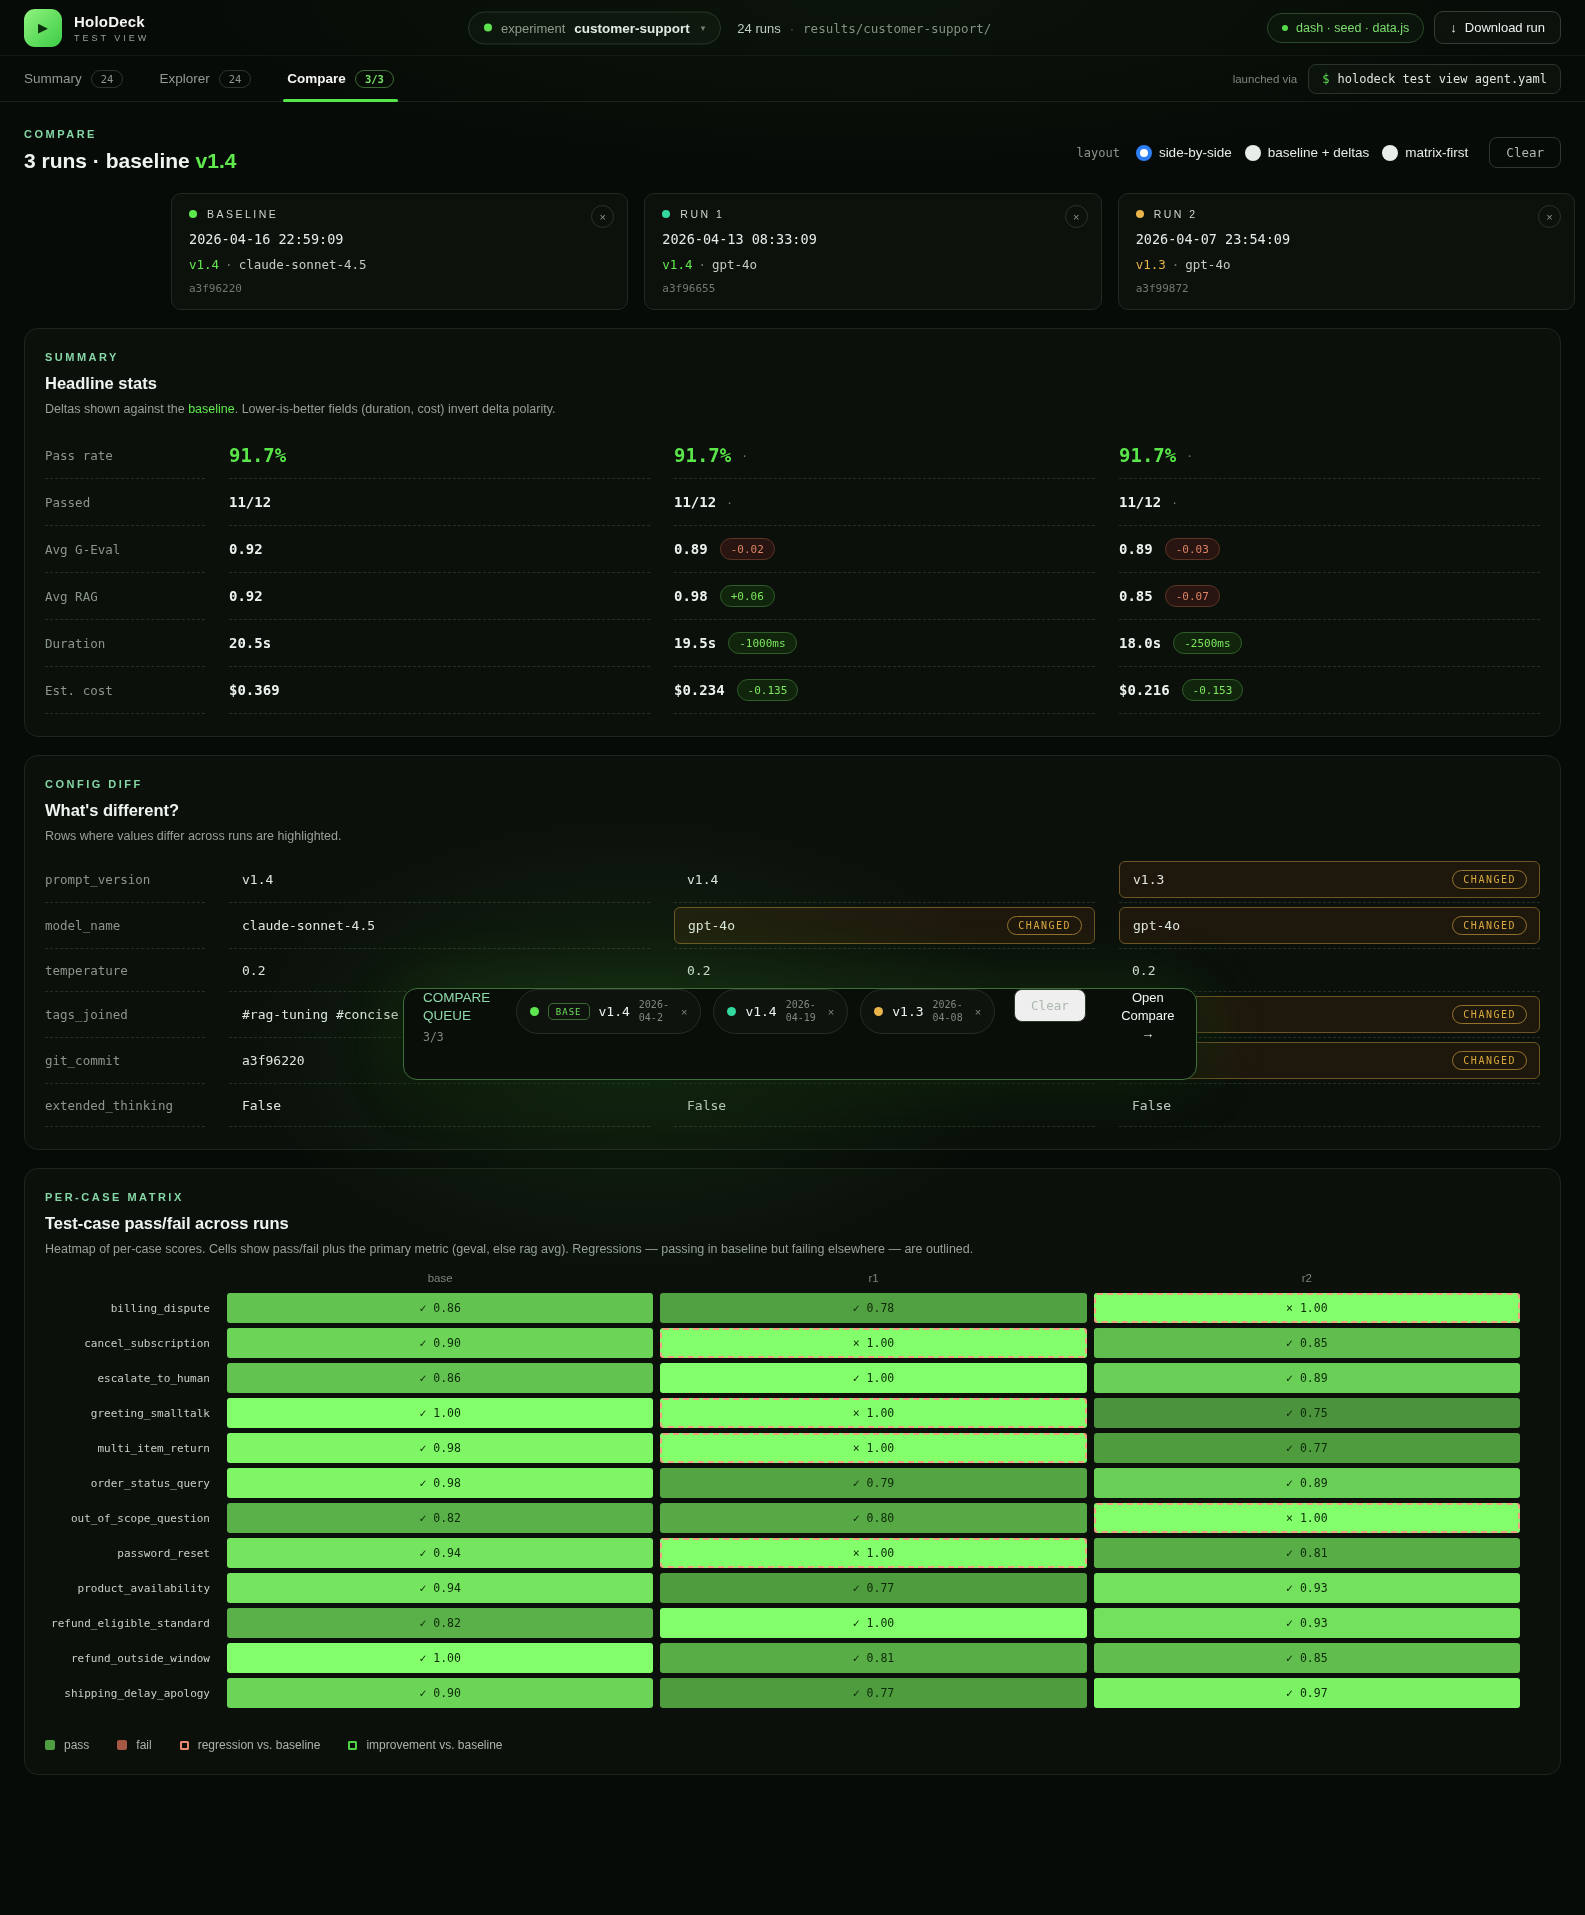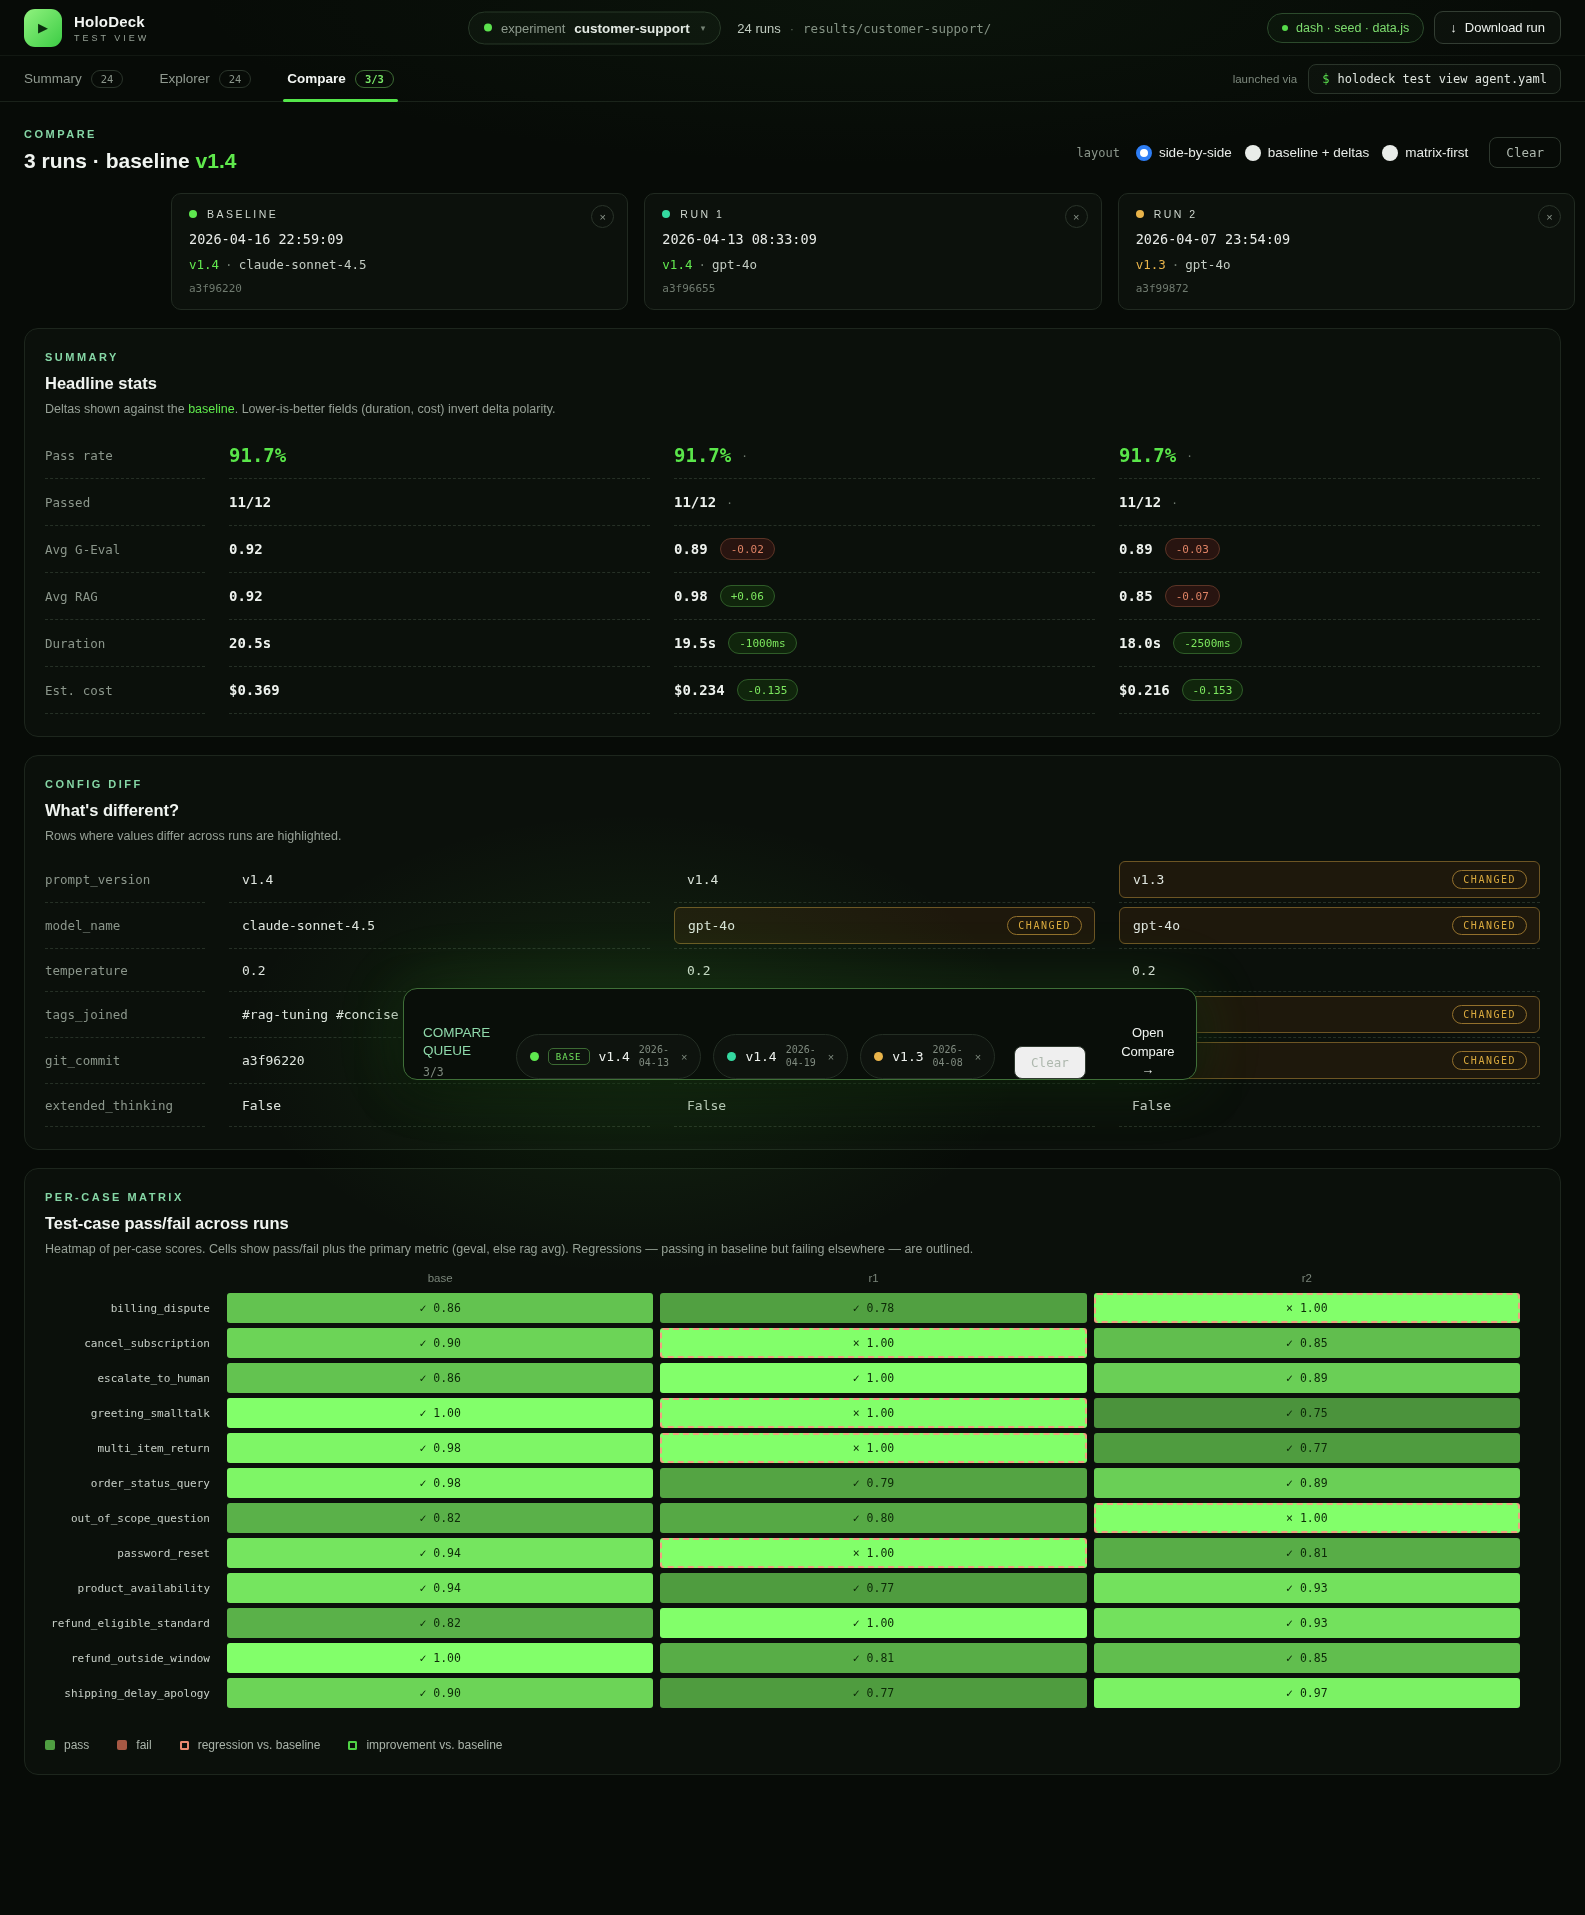--- a/index.html
+++ b/index.html
@@ -77,21 +77,21 @@
   
   .cfg{margin-top:14px;}
   .cfg-row{display:grid;grid-template-columns:160px 1fr 1fr 1fr;column-gap:24px;}
   .cfg-cell{min-height:43px;display:flex;align-items:center;border-bottom:1px dashed #263026;}
   .cfg-key{font-family:"DejaVu Sans Mono",monospace;font-size:12.5px;color:#8b968b;}
   .cfg-val{font-family:"DejaVu Sans Mono",monospace;font-size:13px;color:#dfe5df;padding-left:13px;}
   .changed-box{flex:1;display:flex;align-items:center;justify-content:space-between;background:#1e180c;border:1px solid #6d5524;border-radius:6px;padding:8px 12px;margin:4px 0;}
   .changed-box .cfg-val{padding-left:1px;}
   .changed-badge{font-family:"DejaVu Sans Mono",monospace;font-size:10px;letter-spacing:1.5px;color:#d9a93e;border:1px solid #93702c;border-radius:999px;padding:3px 10px;}
   
-  .queue-panel{position:absolute;left:403px;top:988px;width:794px;height:92px;background:#090e09;border:1.5px solid #3f6f38;border-radius:14px;box-shadow:0 0 70px rgba(80,215,65,.16),0 12px 40px rgba(0,0,0,.55);display:flex;align-items:flex-end;gap:13px;padding:0 19px;z-index:6;}
+  .queue-panel{position:absolute;left:403px;top:988px;width:794px;height:92px;background:#090e09;border:1.5px solid #3f6f38;border-radius:14px;box-shadow:0 0 70px rgba(80,215,65,.16),0 12px 40px rgba(0,0,0,.55);display:flex;align-items:flex-start;gap:13px;padding:0 19px;z-index:6;}
   .q-left{width:96px;}
   .q-title{color:#8fd9ab;font-size:13.5px;line-height:1.35;}
   .q-count{font-family:"DejaVu Sans Mono",monospace;font-size:11.5px;color:#7f8a7f;margin-top:5px;}
   .q-pill{display:flex;align-items:center;gap:9px;border:1px solid #242e24;background:#0e130e;border-radius:999px;padding:9px 13px;}
   .q-base{font-family:"DejaVu Sans Mono",monospace;font-size:9px;letter-spacing:1px;color:#6fe05c;border:1px solid #3c6a33;border-radius:5px;padding:2.5px 7px;}
   .q-ver{font-family:"DejaVu Sans Mono",monospace;font-size:13px;color:#eef2ee;}
   .q-date{font-family:"DejaVu Sans Mono",monospace;font-size:10px;color:#7f8a7f;line-height:1.25;}
   .q-x{color:#7f8a7f;font-size:11px;margin-left:3px;cursor:pointer;}
   .q-clear{border:1px solid #2e382e;border-radius:8px;padding:8px 16px;font-family:"DejaVu Sans Mono",monospace;font-size:12.5px;color:#aeb8ae;margin-left:6px;cursor:pointer;}
   .q-open{color:#f0f4f0;font-size:13px;text-align:center;line-height:1.4;margin-left:20px;cursor:pointer;}
@@ -444,21 +444,21 @@
       <div class="q-title">COMPARE QUEUE</div>
       <div class="q-count">3/3</div>
     </div>
     <div id="queueItems" style="display:flex;align-items:center;gap:12px">
         <div class="q-pill">
           <span class="dot" style="width: 9px; height: 9px; background: rgb(94, 232, 79);"></span>
           <span class="q-base">BASE</span>
           <span class="q-ver">v1.4</span>
           <span class="q-date">
             <div>2026-</div>
-            <div>04-13</div>
+            <div>04-2</div>
           </span>
           <span class="q-x">×</span>
         </div>
         <div class="q-pill">
           <span class="dot" style="width: 9px; height: 9px; background: rgb(52, 217, 160);"></span>
           <span class="q-ver">v1.4</span>
           <span class="q-date">
             <div>2026-</div>
             <div>04-19</div>
           </span>

